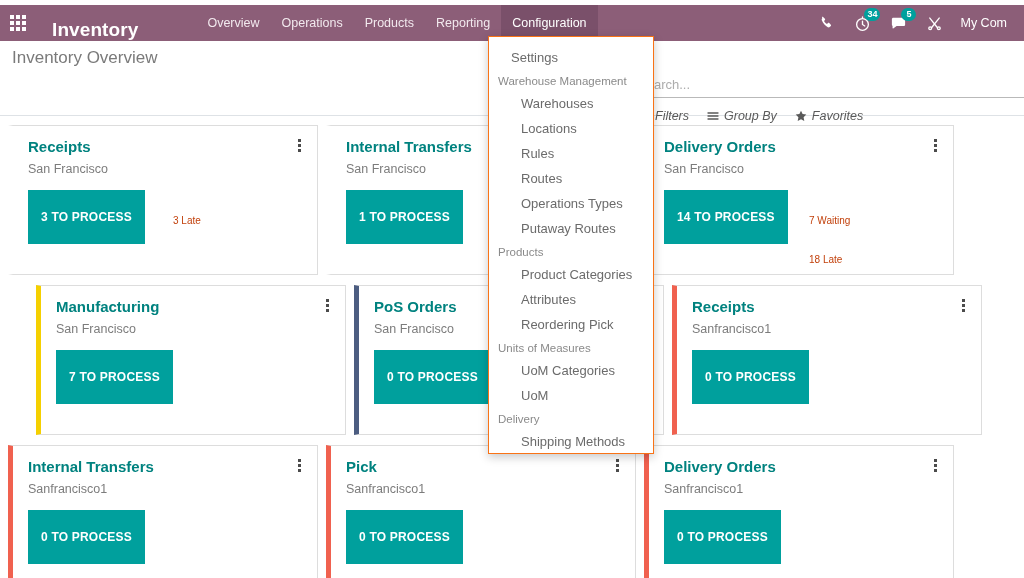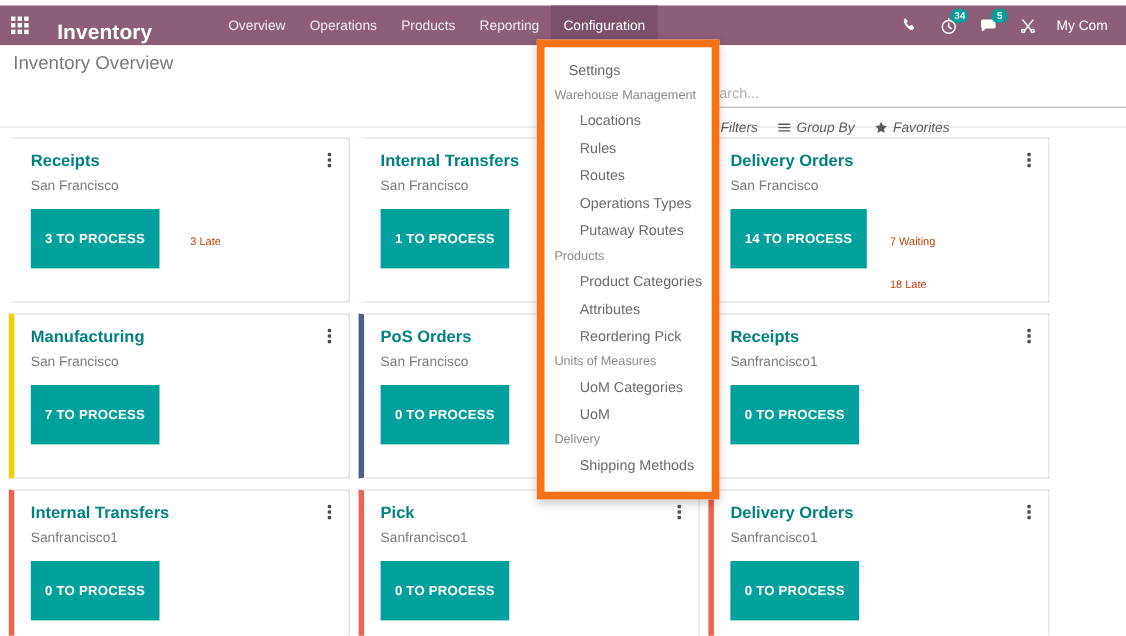--- a/index.html
+++ b/index.html
@@ -173,21 +173,21 @@
   }
   .kcard .kmenu i {
     width: 3px; height: 3px; background: #4b4b4b; display: block;
   }
 
   
   .dropdown {
     position: absolute; top: 36px; left: 488px;
     width: 166px; height: 418px;
     background: #ffffff;
-    border: 7px solid #f97316;
+    border: 1px solid #f97316;
     box-shadow: 0 3px 9px rgba(0,0,0,.22);
     z-index: 50;
     padding: 8px 0 6px 0;
   }
   .dd-item {
     padding: 5px 10px 5px 22px;
     font-size: 13px; color: #6b6b6b;
     white-space: nowrap;
     cursor: pointer;
   }
@@ -321,21 +321,21 @@
         <div class="kstat">7 Waiting</div>
         <div class="kstat">18 Late</div>
         <div class="kstat">9 Back Orders</div>
       </div>
       <div class="kmenu">
         <i></i>
         <i></i>
         <i></i>
       </div>
     </div>
-    <div class="kcard" style="border-left-color: rgb(245, 208, 0);">
+    <div class="kcard" style="border-left-color: rgb(245, 208, 0); margin-left: 28px;">
       <div class="ktitle">Manufacturing</div>
       <div class="ksub">San Francisco</div>
       <button class="kbtn">7 TO PROCESS</button>
       <div class="kmenu">
         <i></i>
         <i></i>
         <i></i>
       </div>
     </div>
     <div class="kcard" style="border-left-color: rgb(76, 93, 129);">
@@ -386,20 +386,21 @@
         <i></i>
         <i></i>
         <i></i>
       </div>
     </div>
   </div>
 
 <div class="dropdown" id="dropdown">
     <div class="dd-item">Settings</div>
     <div class="dd-header">Warehouse Management</div>
+    <div class="dd-item indent">Warehouses</div>
     <div class="dd-item indent">Locations</div>
     <div class="dd-item indent">Rules</div>
     <div class="dd-item indent">Routes</div>
     <div class="dd-item indent">Operations Types</div>
     <div class="dd-item indent">Putaway Routes</div>
     <div class="dd-header">Products</div>
     <div class="dd-item indent">Product Categories</div>
     <div class="dd-item indent">Attributes</div>
     <div class="dd-item indent">Reordering Pick</div>
     <div class="dd-header">Units of Measures</div>

